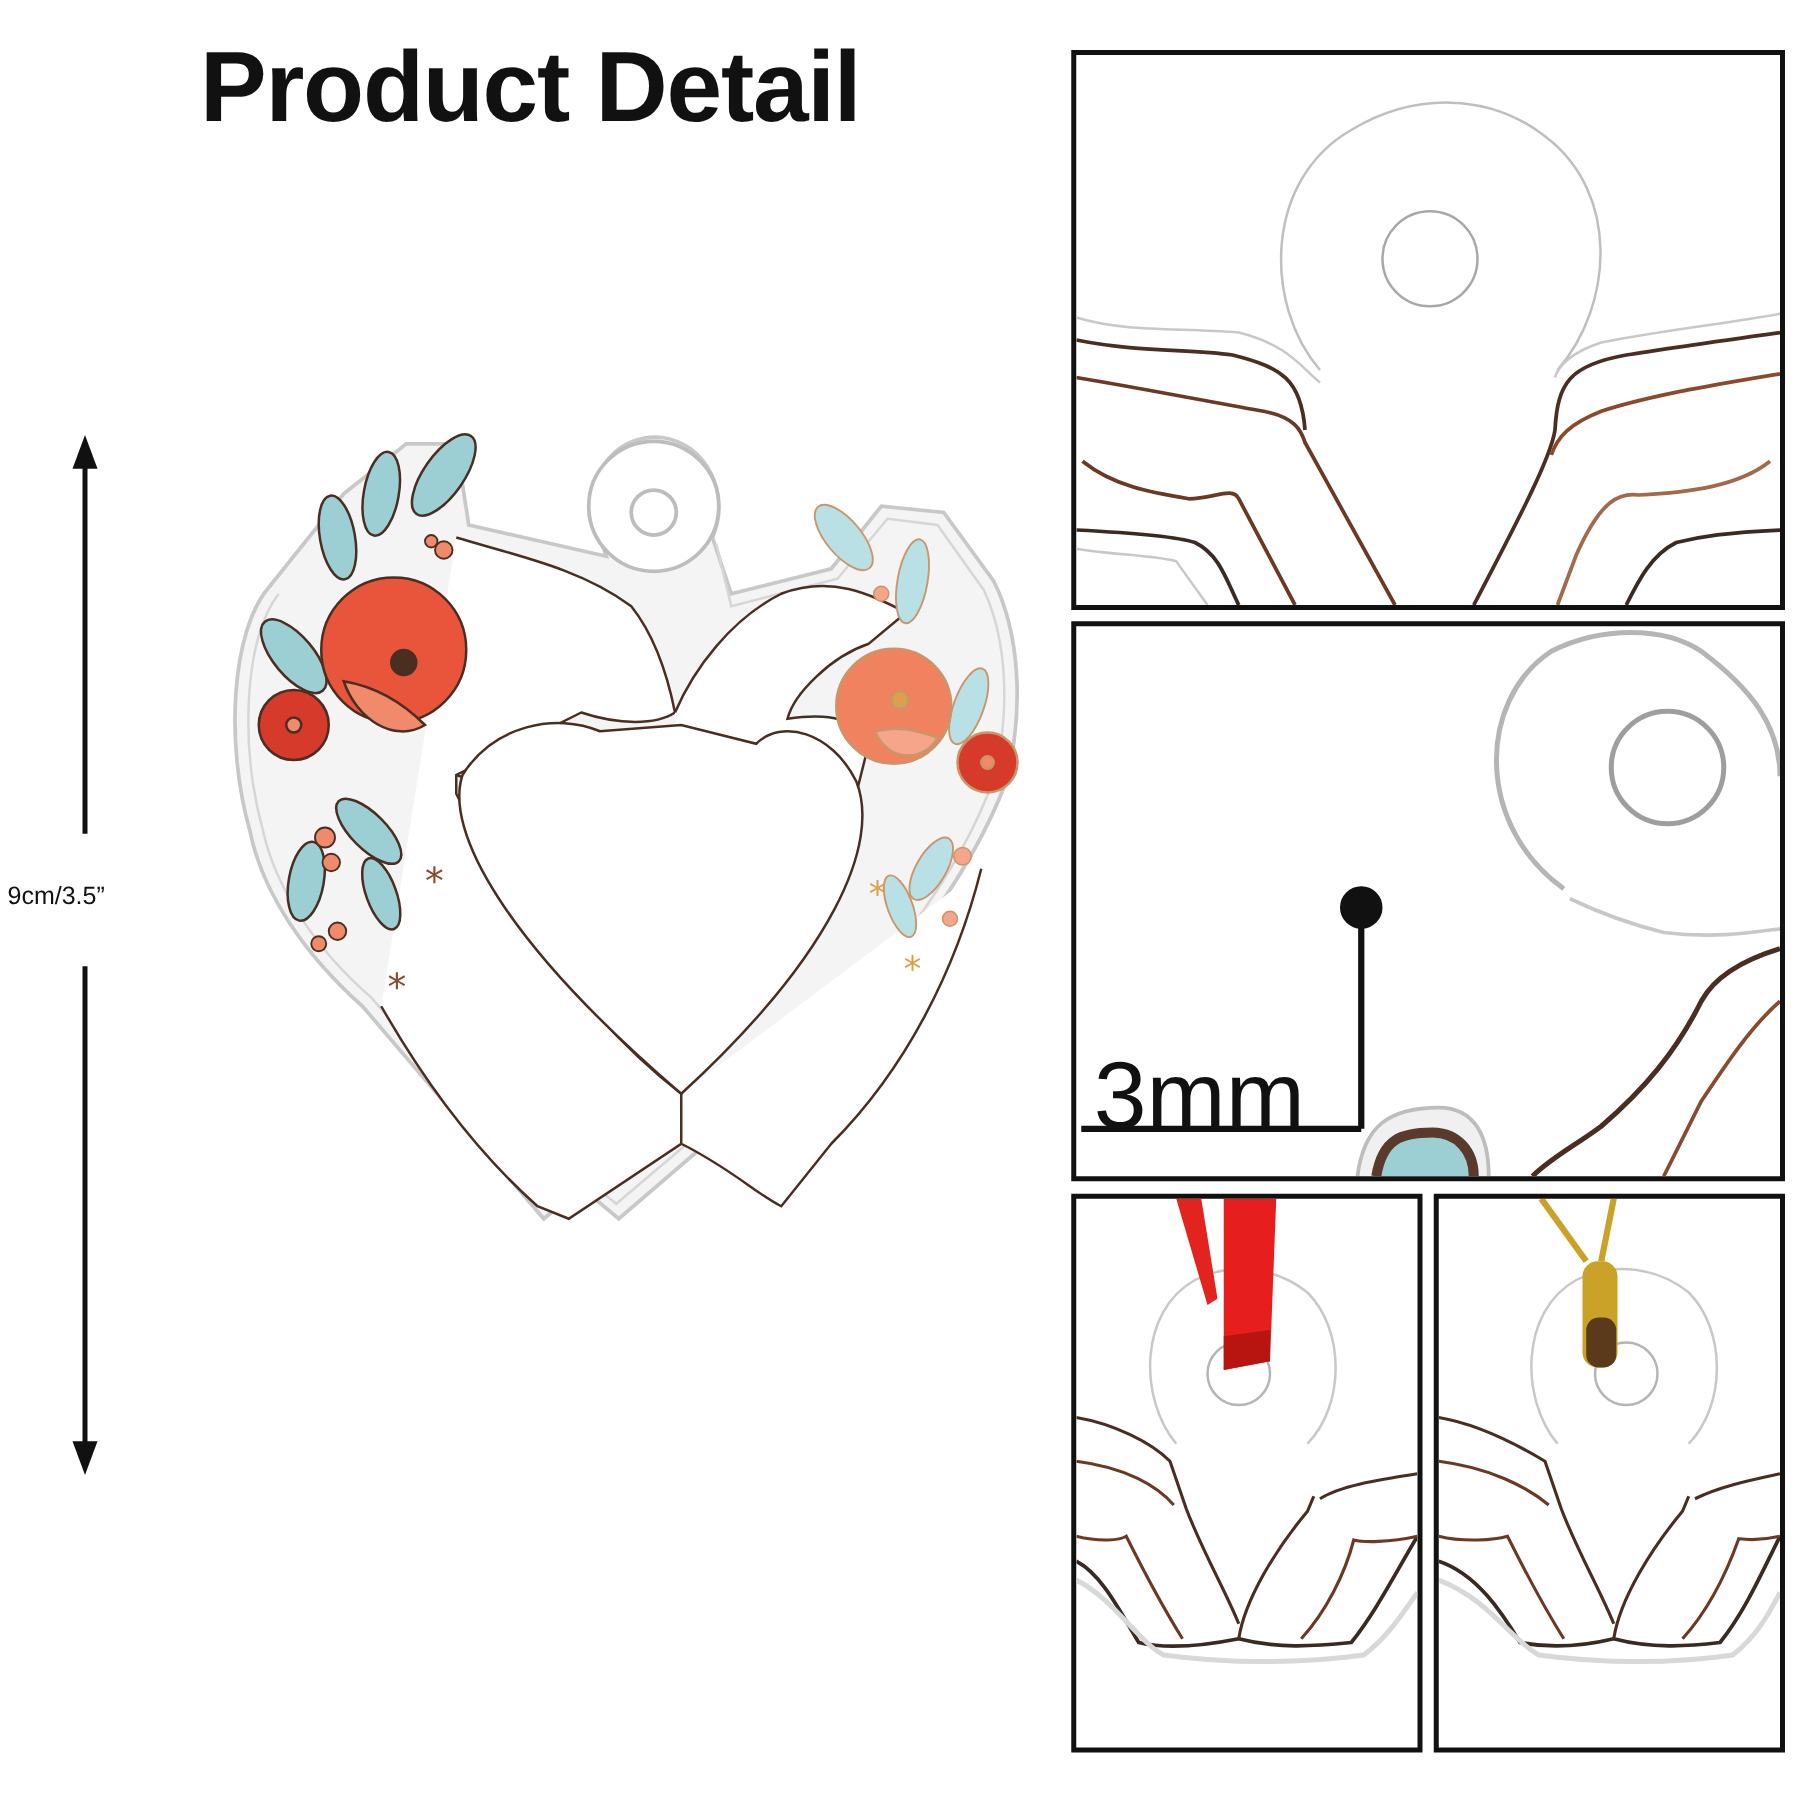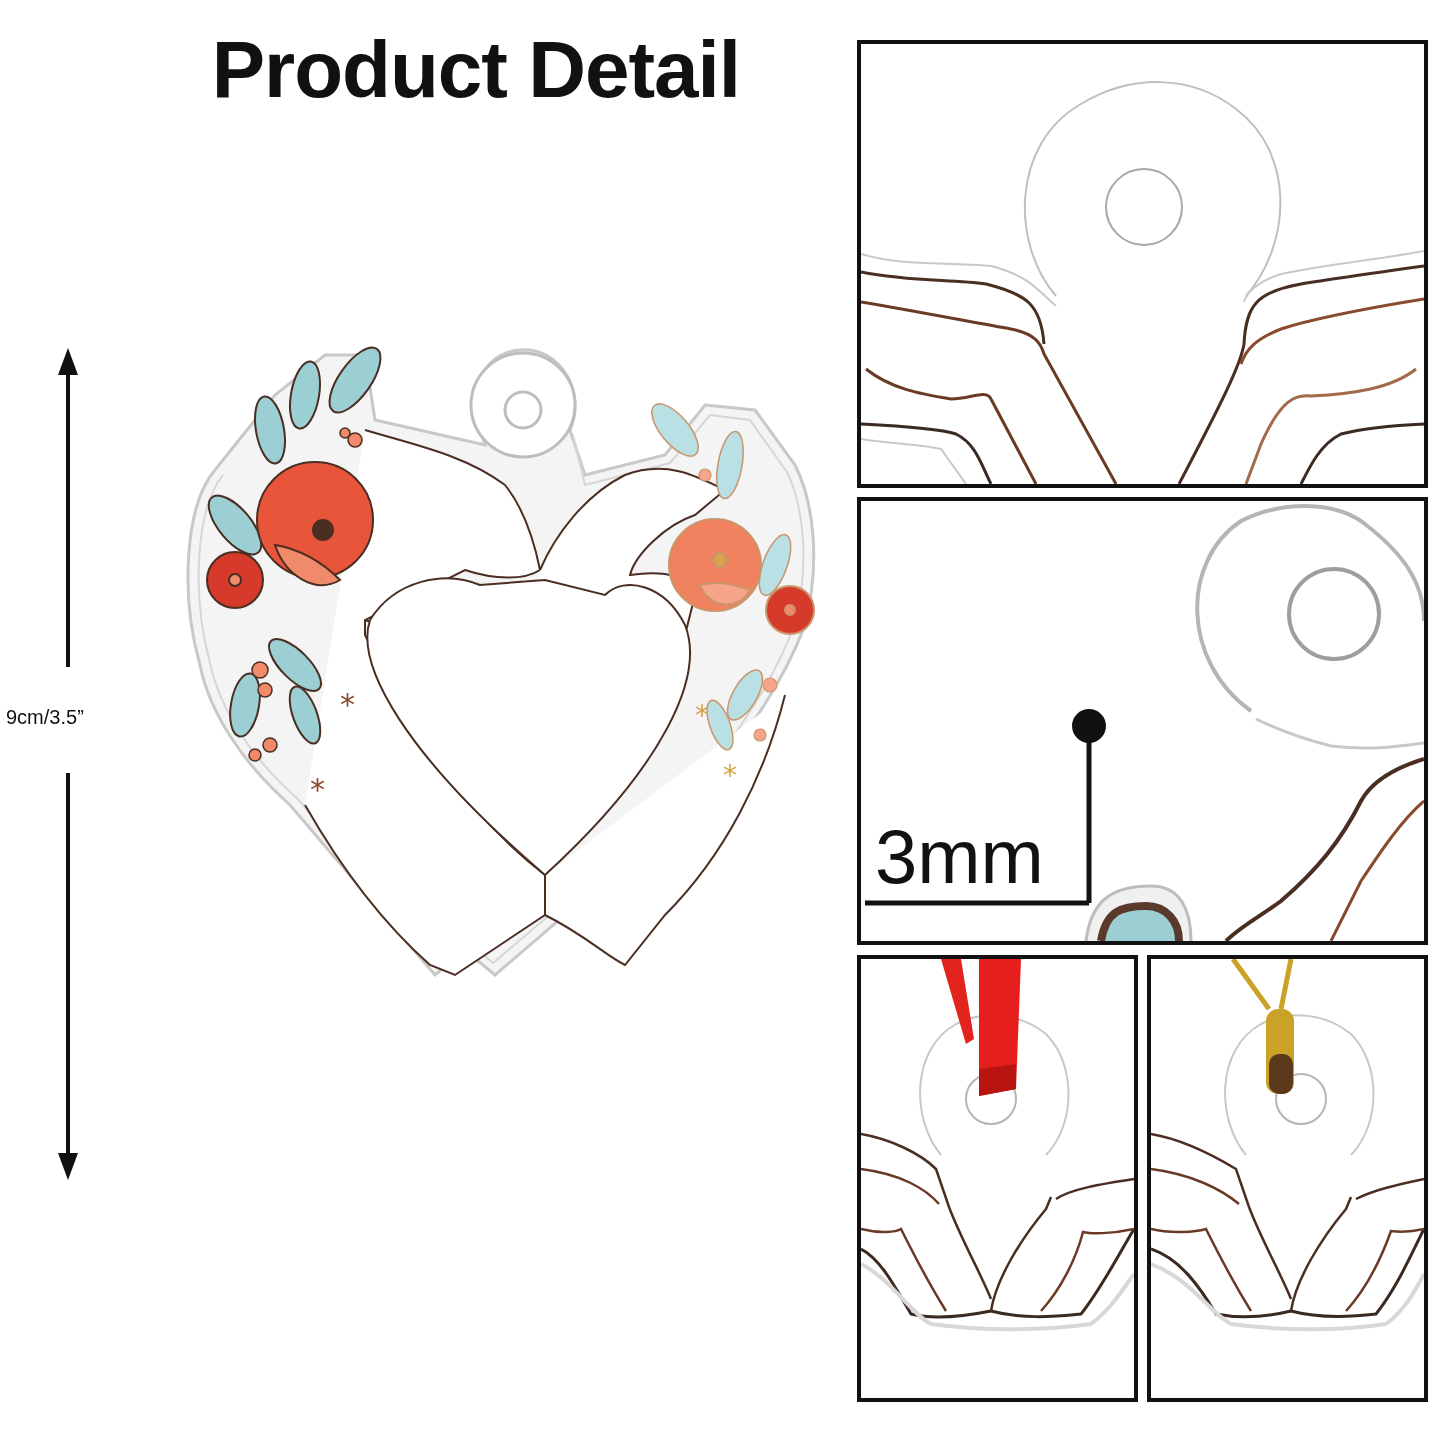--- a/index.html
+++ b/index.html
@@ -1,25 +1,25 @@
 <!DOCTYPE html>
 <html><head>
 <meta charset="utf-8">
 <style>
   html,body{margin:0;padding:0;background:#ffffff;}
   body{width:1445px;height:1445px;position:relative;overflow:hidden;font-family:"DejaVu Sans","Liberation Sans",sans-serif;}
-  .title{position:absolute;left:160px;top:30px;width:580px;text-align:right;font-size:80px;font-weight:bold;letter-spacing:-1px;color:#111;line-height:1;font-family:"Liberation Sans","DejaVu Sans",sans-serif;}
+  .title{position:absolute;left:160px;top:30px;width:580px;text-align:left;font-size:80px;font-weight:bold;letter-spacing:-1px;color:#111;line-height:1;font-family:"Liberation Sans","DejaVu Sans",sans-serif;}
   .dim{position:absolute;left:0;top:345px;width:140px;height:840px;}
   .dim-label{position:absolute;left:6px;top:706px;font-size:20px;color:#111;font-family:"Liberation Sans",sans-serif;}
   .panel{position:absolute;border:4px solid #111;background:#fff;box-sizing:border-box;overflow:hidden;}
   .p1{left:857px;top:40px;width:571px;height:448px;}
   .p2{left:857px;top:497px;width:571px;height:448px;}
   .p3{left:857px;top:955px;width:281px;height:447px;}
   .p4{left:1147px;top:955px;width:281px;height:447px;}
-  .mm-label{position:absolute;left:875px;top:819px;font-size:76px;color:#111;font-family:"Liberation Sans","DejaVu Sans",sans-serif;line-height:1;}
+  .mm-label{position:absolute;left:875px;top:839px;font-size:76px;color:#111;font-family:"Liberation Sans","DejaVu Sans",sans-serif;line-height:1;}
   svg{display:block;}
 </style>
 </head>
 <body>
 
 <div class="title">Product Detail</div>
 
 <div class="dim">
   <svg width="140" height="840" viewBox="0 0 140 840">
     <polygon points="68,3 58,30 78,30" fill="#111"></polygon>

